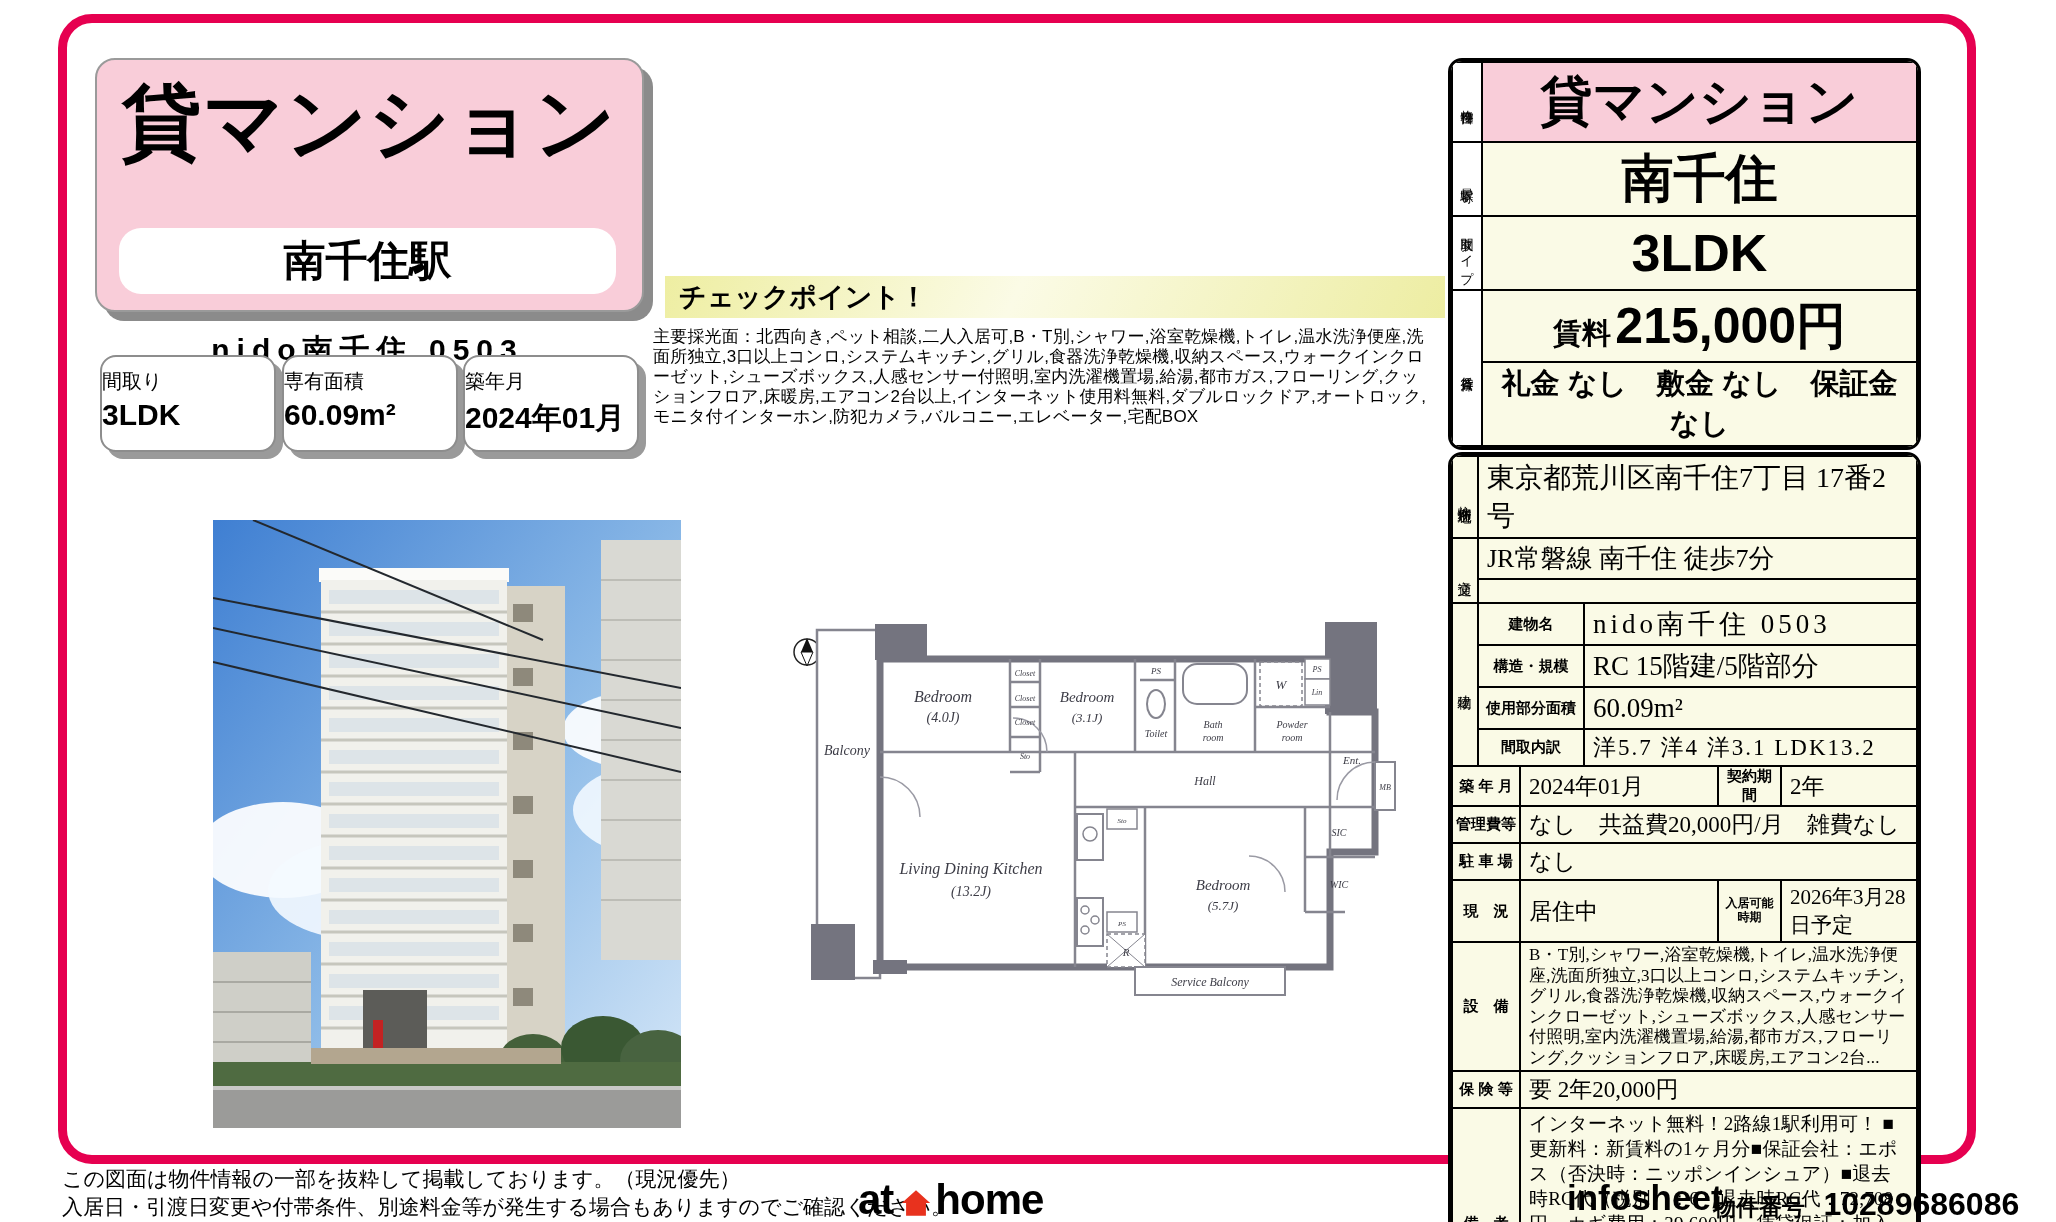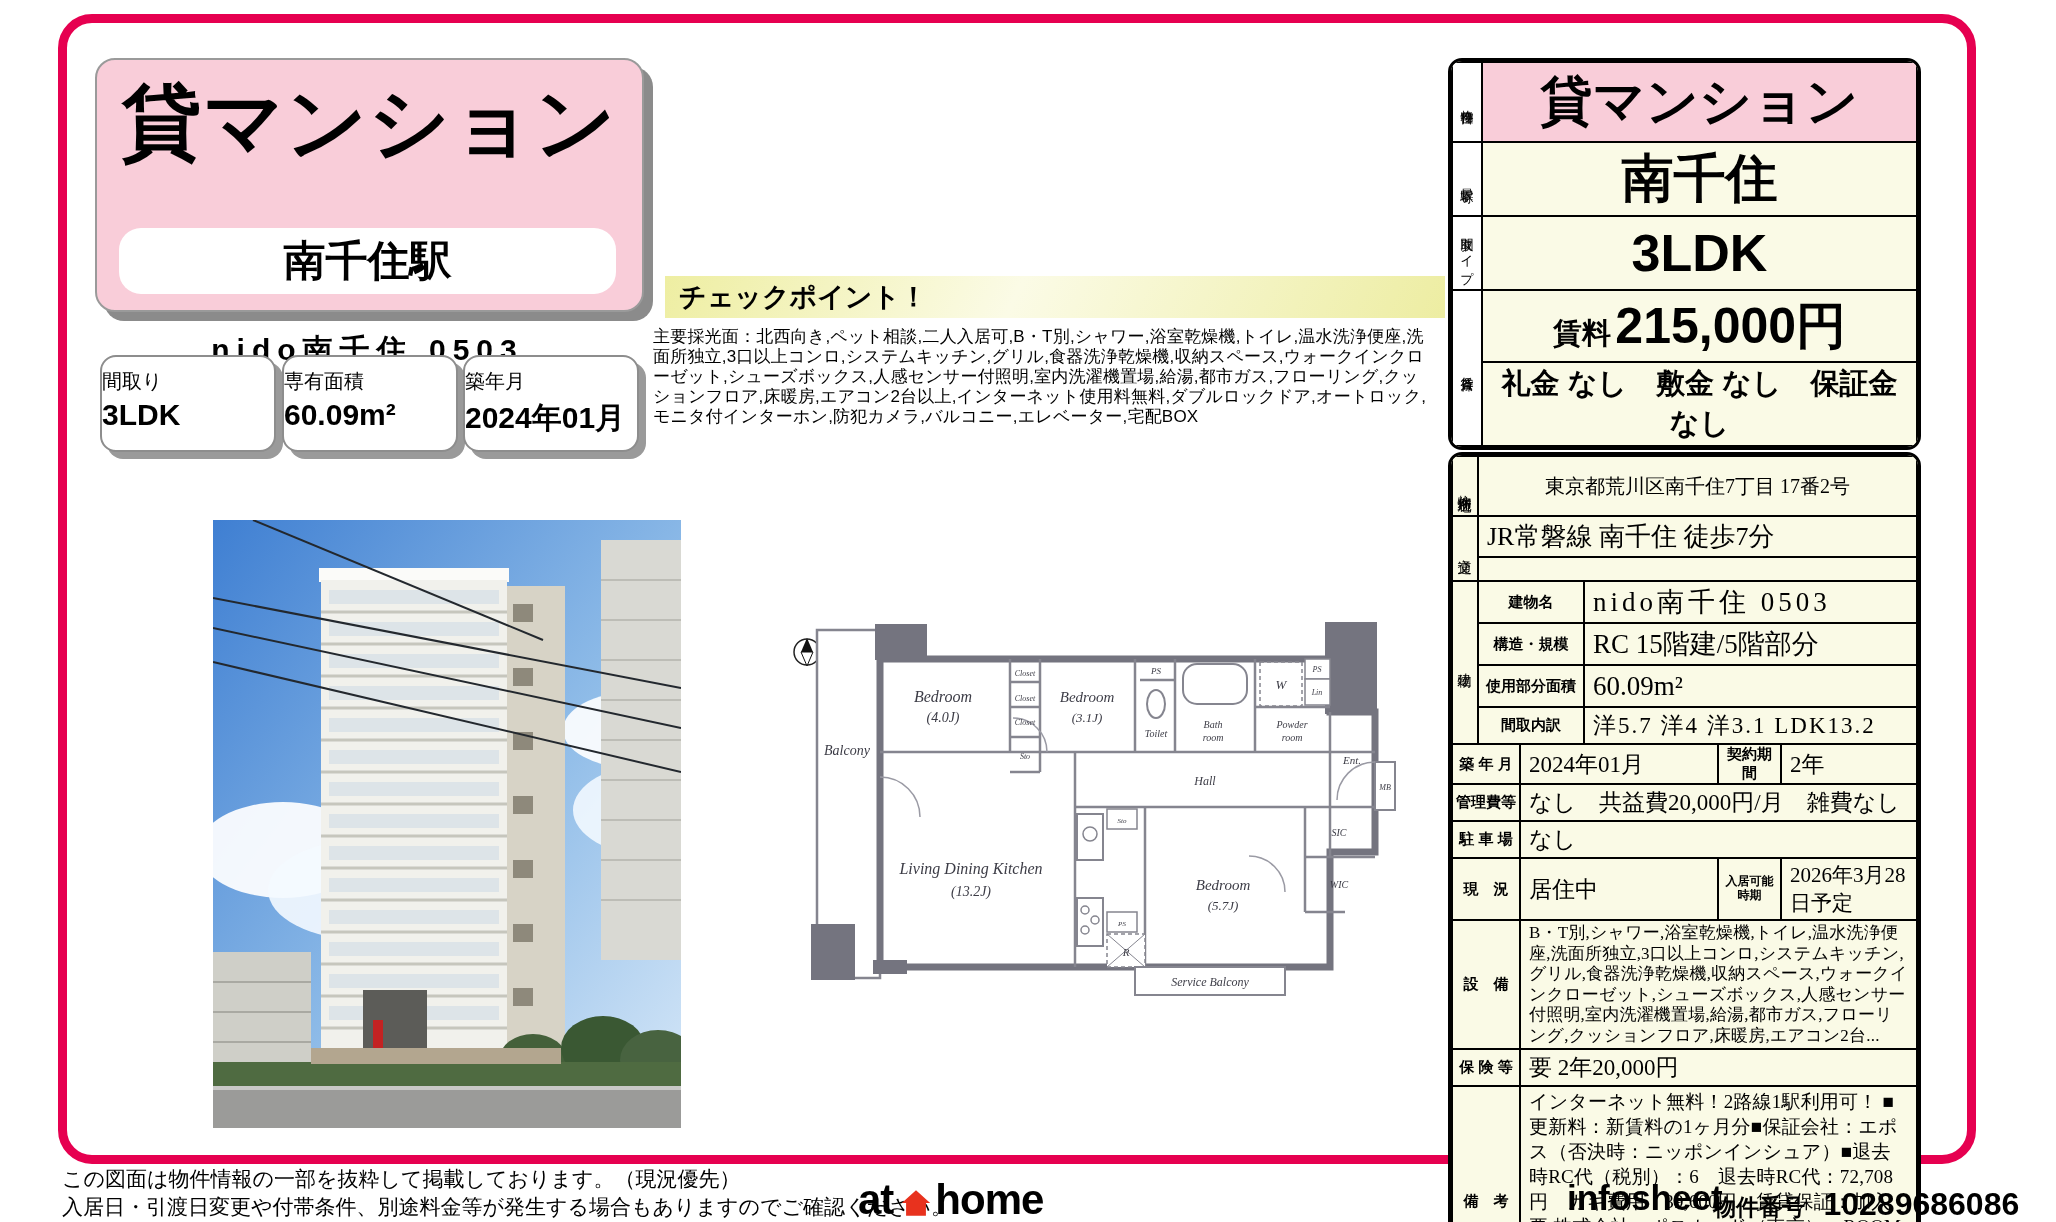--- a/index.html
+++ b/index.html
@@ -46,21 +46,21 @@
   td.pinkcell{background:#f9cdd9;}
   td.cream{background:#fafae6;}
   .bigval{font-size:52px;font-weight:800;text-align:center;}
   .rent-line{text-align:center;}
   .rent-small{font-size:29px;font-weight:700;}
   .rent-big{font-size:50px;font-weight:800;}
   .cond-line{text-align:center;font-size:29px;font-weight:700;}
   .serif{font-family:"Liberation Serif",serif;}
   td.blab{font-size:15px;font-weight:700;text-align:center;padding:0 2px;}
   td.v{padding:2px 8px;}
-  .addr{font-size:20px;text-align:center;}
+  .addr{font-size:28px;}
   .acc{font-size:26px;}
   .bname{font-size:27px;letter-spacing:4px;}
   .bstruct{font-size:27px;}
   .barea{font-size:27px;}
   .blayout{font-size:23px;letter-spacing:2px;}
   .mid{font-size:23px;}
   .small2{font-size:12px;font-weight:700;text-align:center;line-height:1.15;}
   .equip{font-size:17px;line-height:20.5px;letter-spacing:.2px;}
   .notes{font-size:19px;line-height:25px;letter-spacing:.2px;}
   

